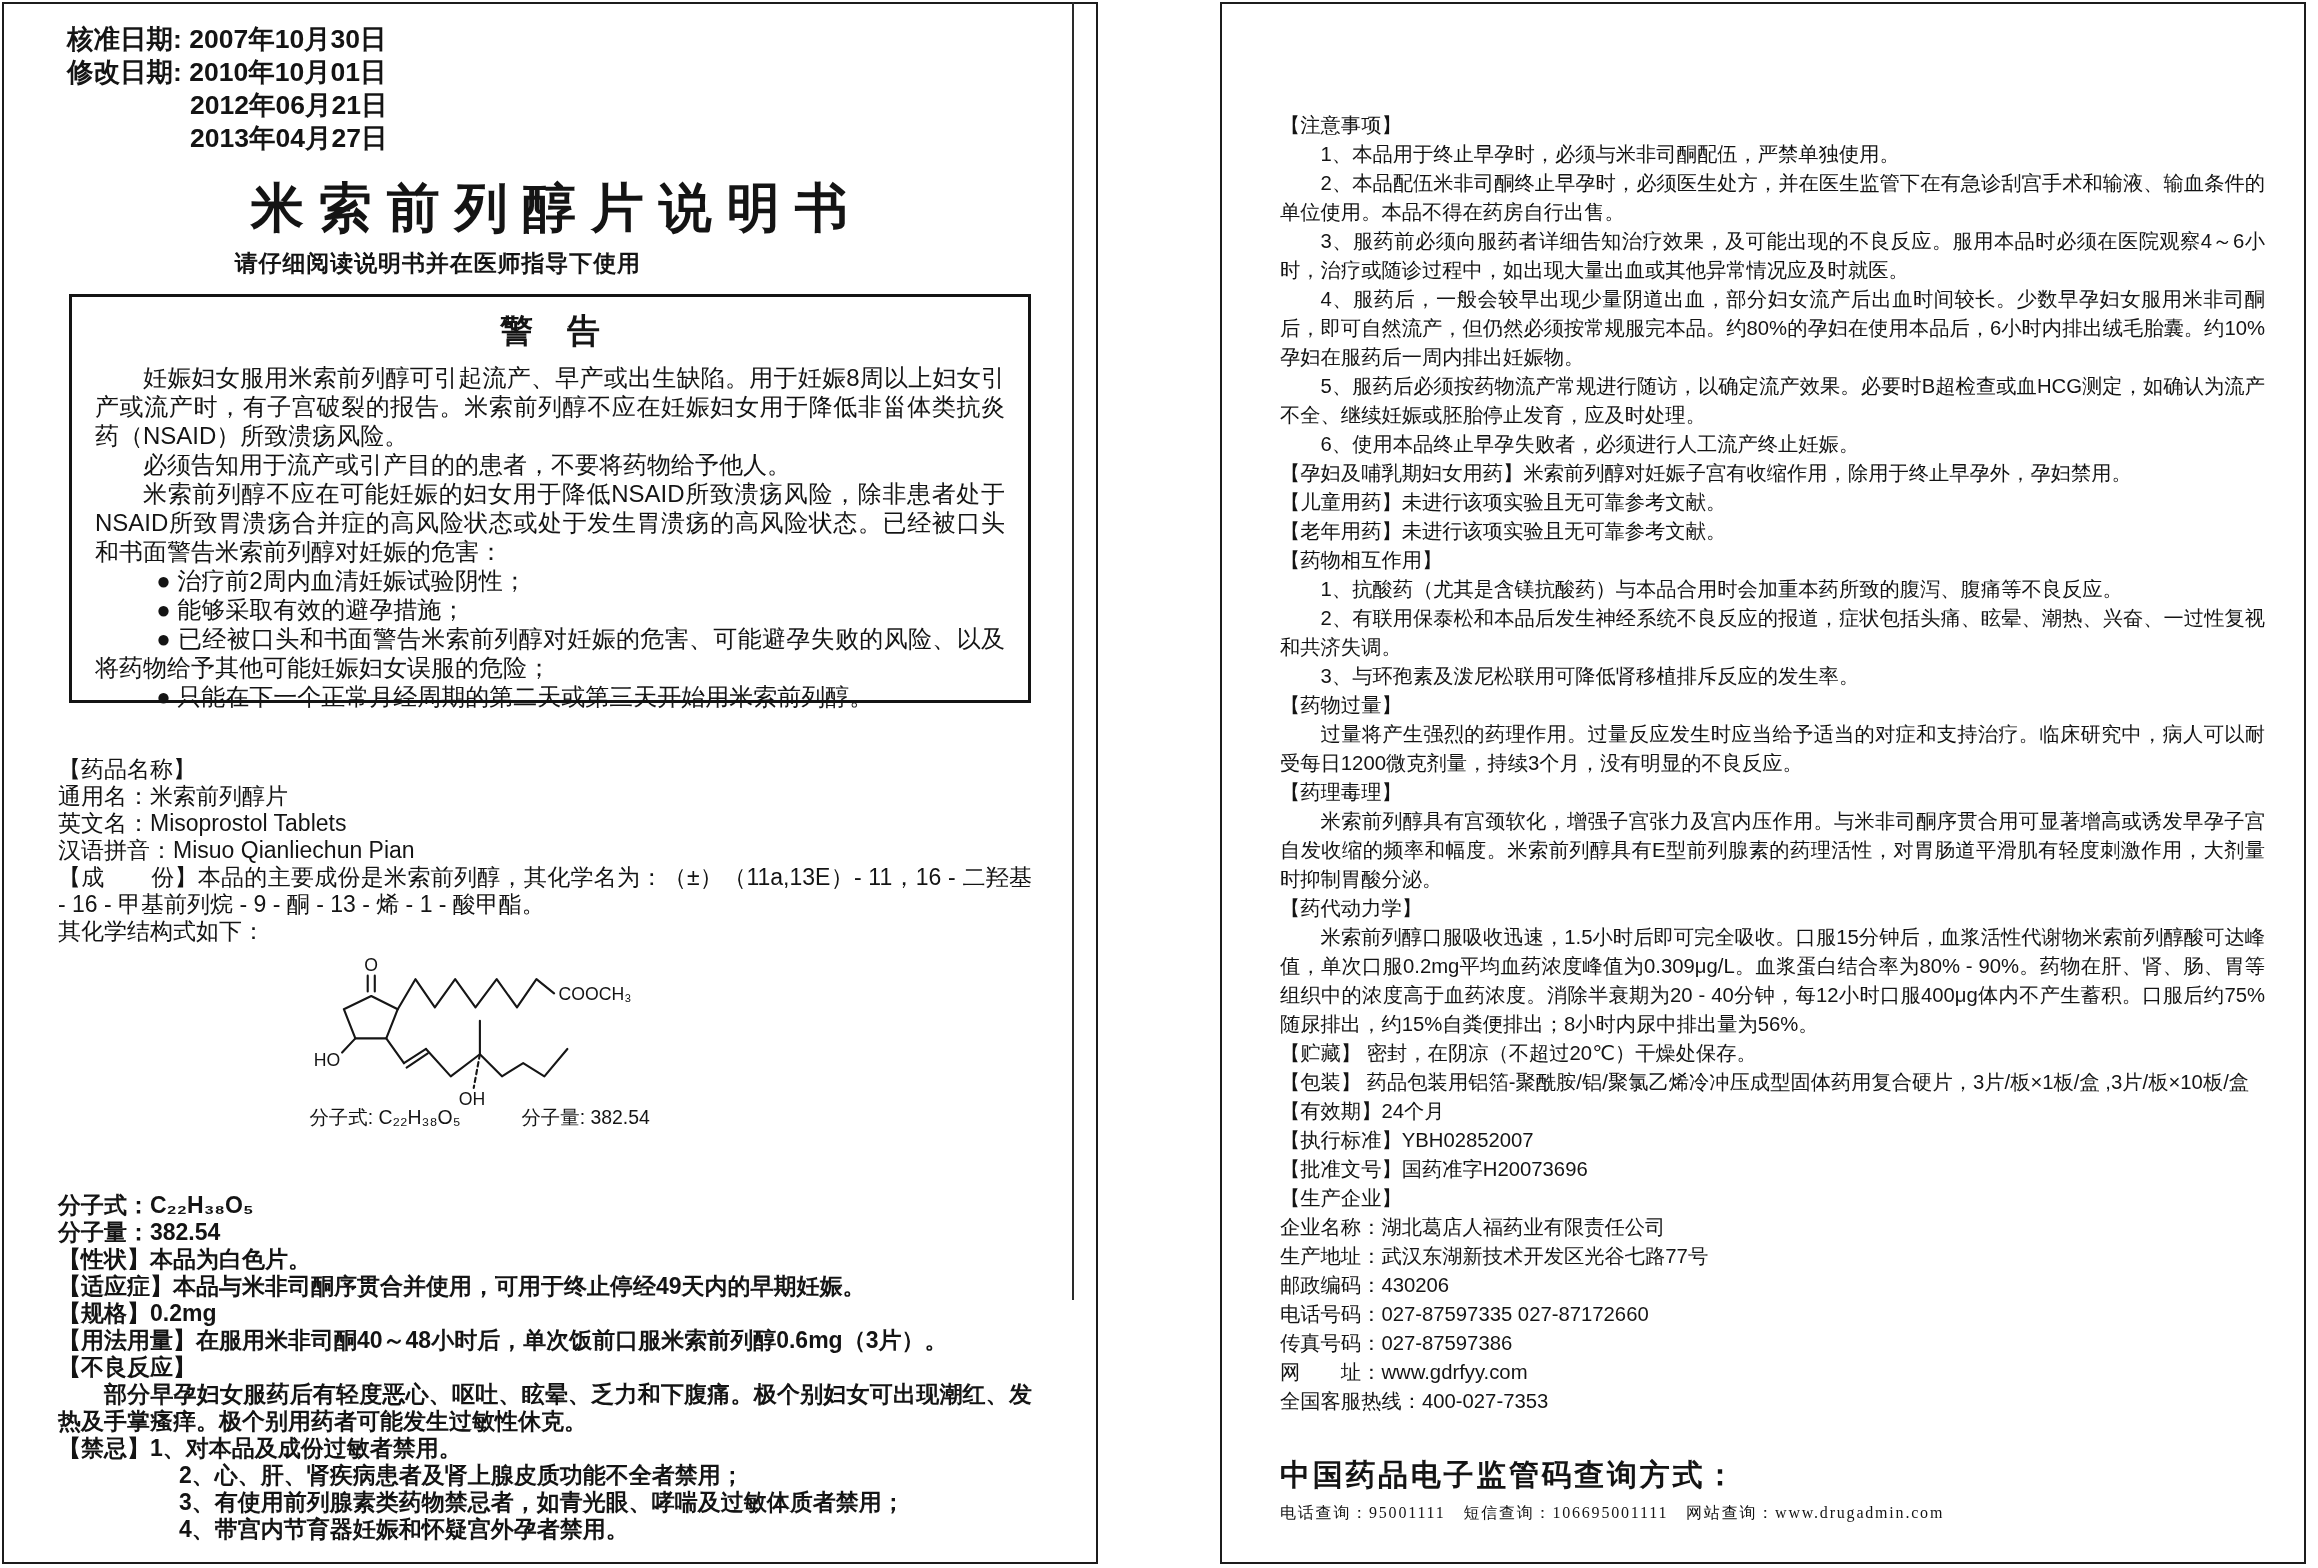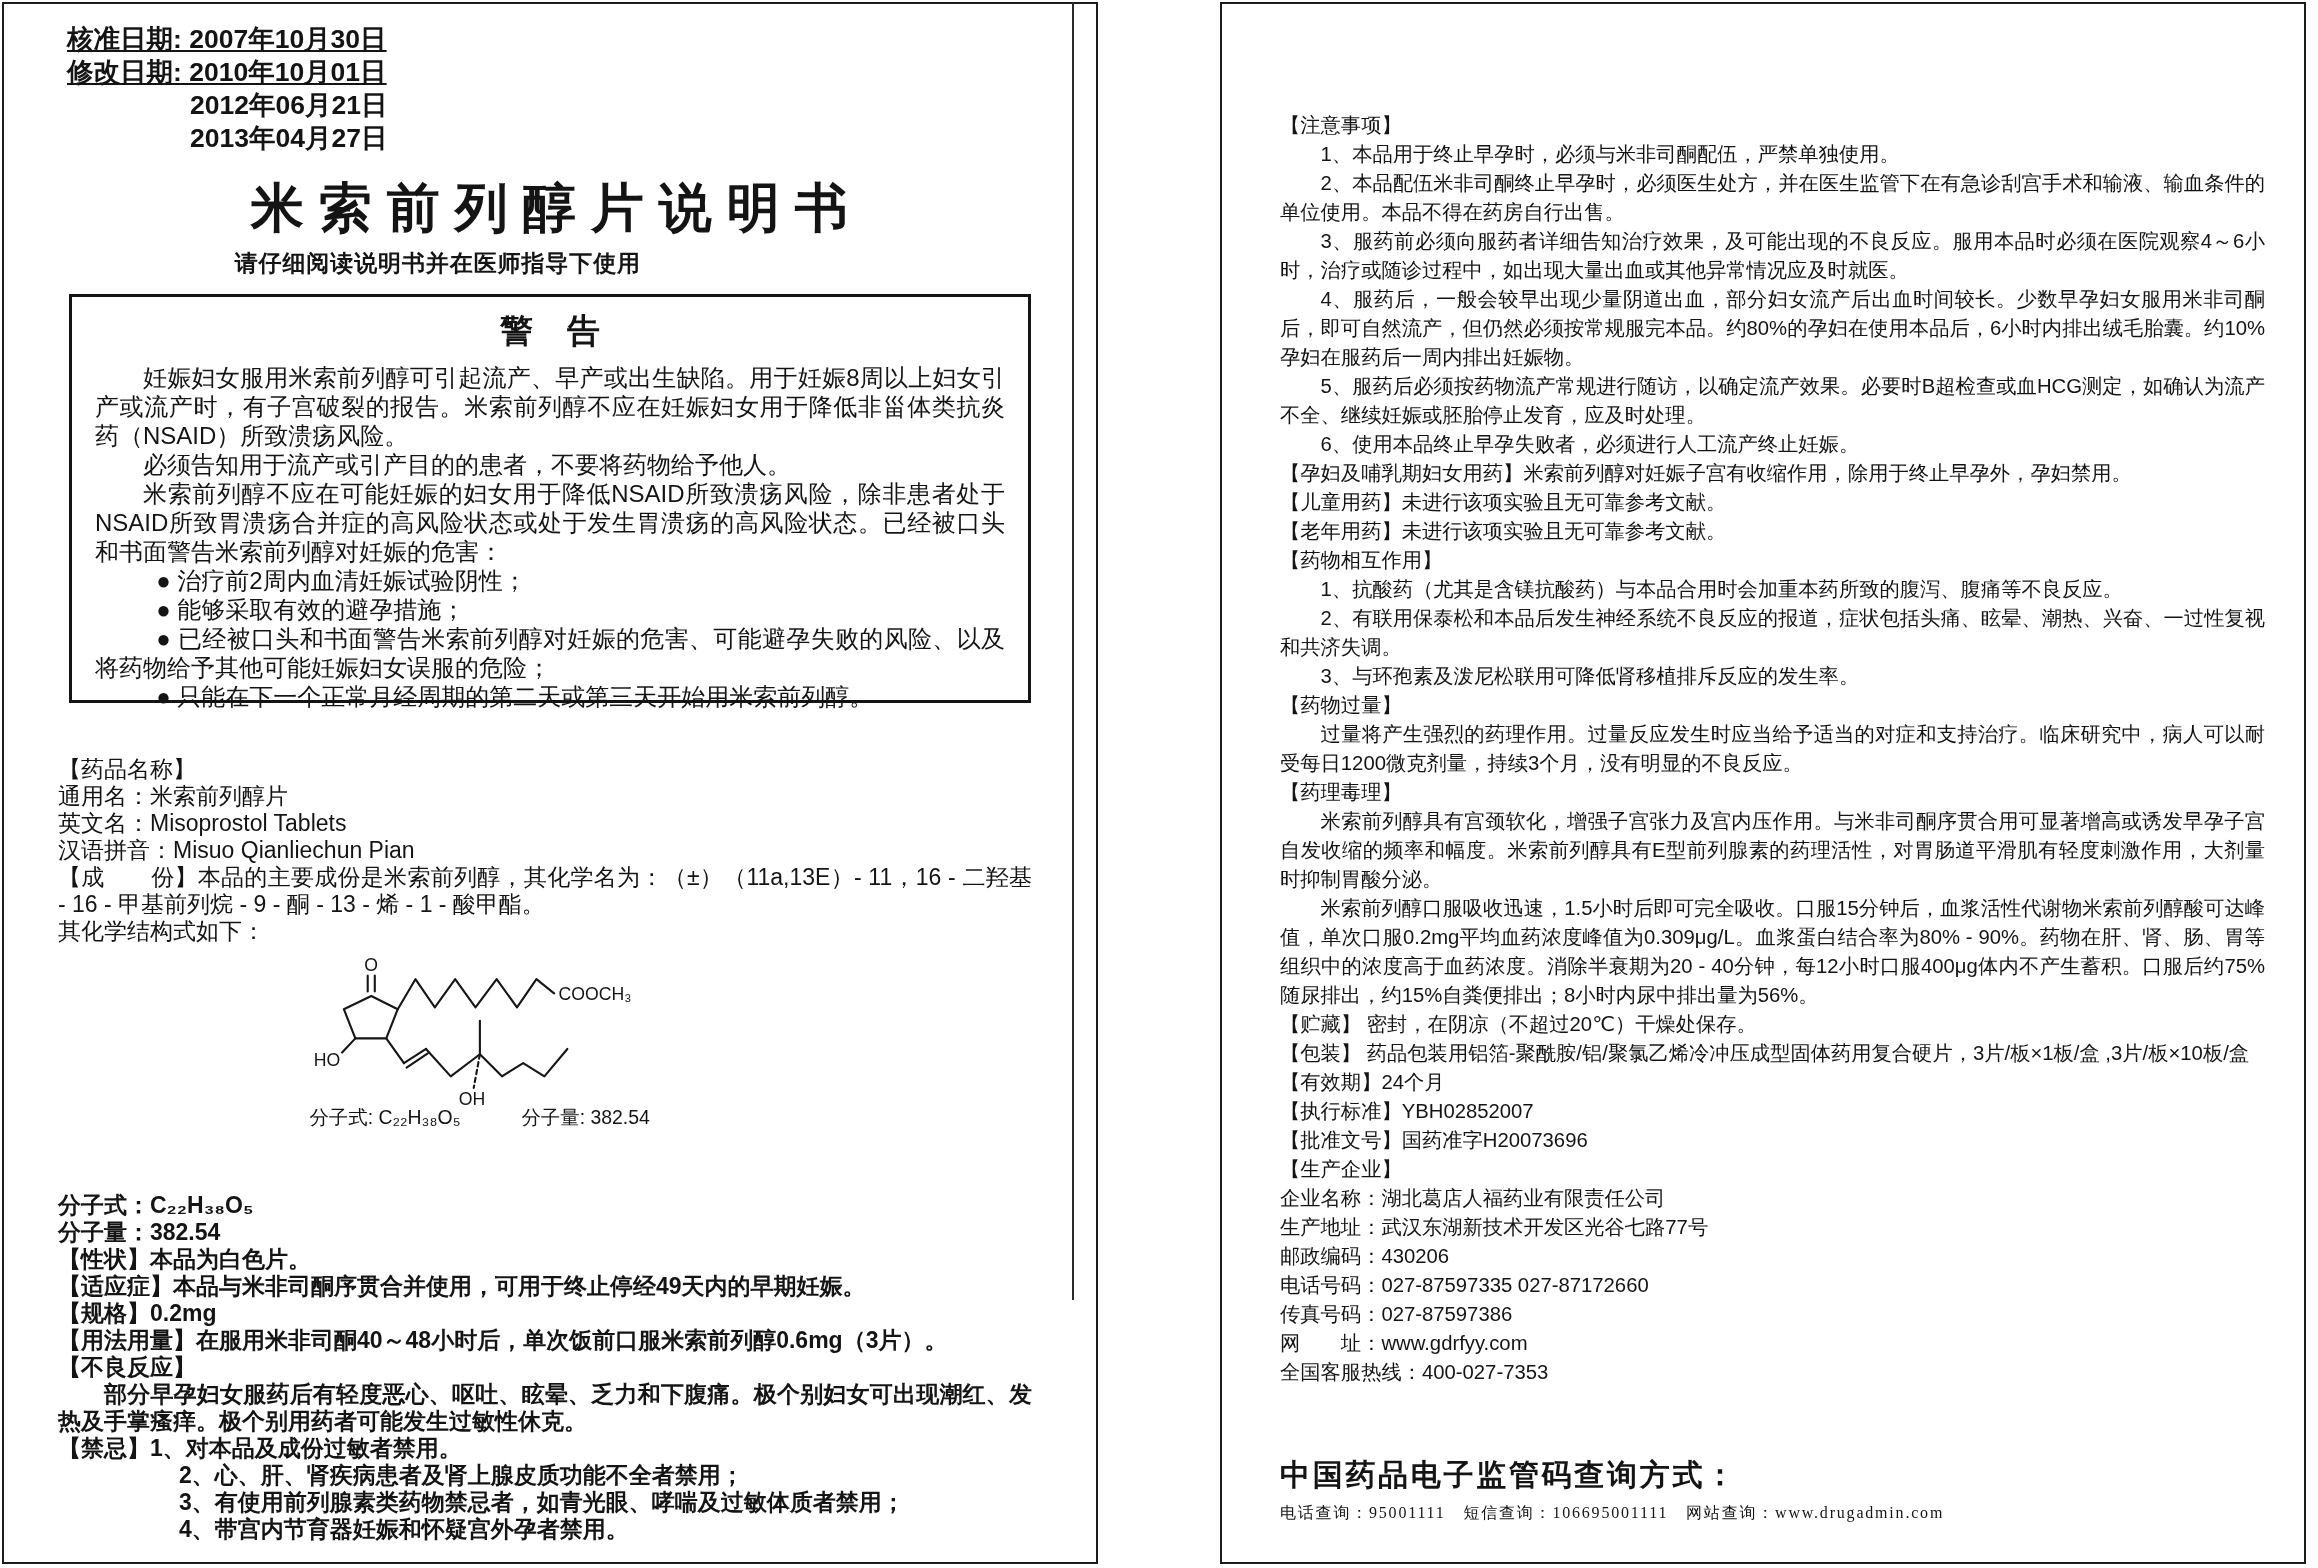--- a/index.html
+++ b/index.html
@@ -17,21 +17,21 @@
 
   .abs{position:absolute;}
   .para{margin:0;text-align:justify;}
   .flush{}
   .indent{text-indent:2em;}
   .bullet{text-indent:2.55em;}
   .num{padding-left:121px;}
 
   
   #dates{left:67px;top:23px;font-size:26.5px;font-weight:700;line-height:33px;}
-  .dateline{white-space:pre;text-decoration:underline;}
+  .dateline{white-space:pre;}
   .dateline-cont{white-space:pre;padding-left:123px;}
   #doc-title{left:1.8px;top:173px;width:1095px;text-align:center;
              font-size:53px;font-weight:700;letter-spacing:15px;text-indent:15px;}
   #doc-subtitle{left:1.8px;top:248px;width:872px;text-align:center;
                 font-size:23px;font-weight:700;letter-spacing:0.9px;}
   #warning-box{left:69px;top:294px;width:962px;height:409px;box-sizing:border-box;
                border:3.5px solid #141414;padding:10.6px 23px 0 23px;}
   #warning-title{text-align:center;font-size:33px;font-weight:700;letter-spacing:12.4px;
                  text-indent:12.4px;margin:1.8px 0 8.8px 0;}
   #warning-body .para{font-size:24px;line-height:29px;}
@@ -148,20 +148,21 @@
     <p class="para flush">【儿童用药】未进行该项实验且无可靠参考文献。</p>
     <p class="para flush">【老年用药】未进行该项实验且无可靠参考文献。</p>
     <p class="para flush">【药物相互作用】</p>
     <p class="para indent">1、抗酸药（尤其是含镁抗酸药）与本品合用时会加重本药所致的腹泻、腹痛等不良反应。</p>
     <p class="para indent">2、有联用保泰松和本品后发生神经系统不良反应的报道，症状包括头痛、眩晕、潮热、兴奋、一过性复视和共济失调。</p>
     <p class="para indent">3、与环孢素及泼尼松联用可降低肾移植排斥反应的发生率。</p>
     <p class="para flush">【药物过量】</p>
     <p class="para indent">过量将产生强烈的药理作用。过量反应发生时应当给予适当的对症和支持治疗。临床研究中，病人可以耐受每日1200微克剂量，持续3个月，没有明显的不良反应。</p>
     <p class="para flush">【药理毒理】</p>
     <p class="para indent">米索前列醇具有宫颈软化，增强子宫张力及宫内压作用。与米非司酮序贯合用可显著增高或诱发早孕子宫自发收缩的频率和幅度。米索前列醇具有E型前列腺素的药理活性，对胃肠道平滑肌有轻度刺激作用，大剂量时抑制胃酸分泌。</p>
+    <p class="para flush">【药代动力学】</p>
     <p class="para indent">米索前列醇口服吸收迅速，1.5小时后即可完全吸收。口服15分钟后，血浆活性代谢物米索前列醇酸可达峰值，单次口服0.2mg平均血药浓度峰值为0.309μg/L。血浆蛋白结合率为80% - 90%。药物在肝、肾、肠、胃等组织中的浓度高于血药浓度。消除半衰期为20 - 40分钟，每12小时口服400μg体内不产生蓄积。口服后约75%随尿排出，约15%自粪便排出；8小时内尿中排出量为56%。</p>
     <p class="para flush">【贮藏】 密封，在阴凉（不超过20℃）干燥处保存。</p>
     <p class="para flush">【包装】 药品包装用铝箔-聚酰胺/铝/聚氯乙烯冷冲压成型固体药用复合硬片，3片/板×1板/盒 ,3片/板×10板/盒</p>
     <p class="para flush">【有效期】24个月</p>
     <p class="para flush">【执行标准】YBH02852007</p>
     <p class="para flush">【批准文号】国药准字H20073696</p>
     <p class="para flush">【生产企业】</p>
     <p class="para flush">企业名称：湖北葛店人福药业有限责任公司</p>
     <p class="para flush">生产地址：武汉东湖新技术开发区光谷七路77号</p>
     <p class="para flush">邮政编码：430206</p>

